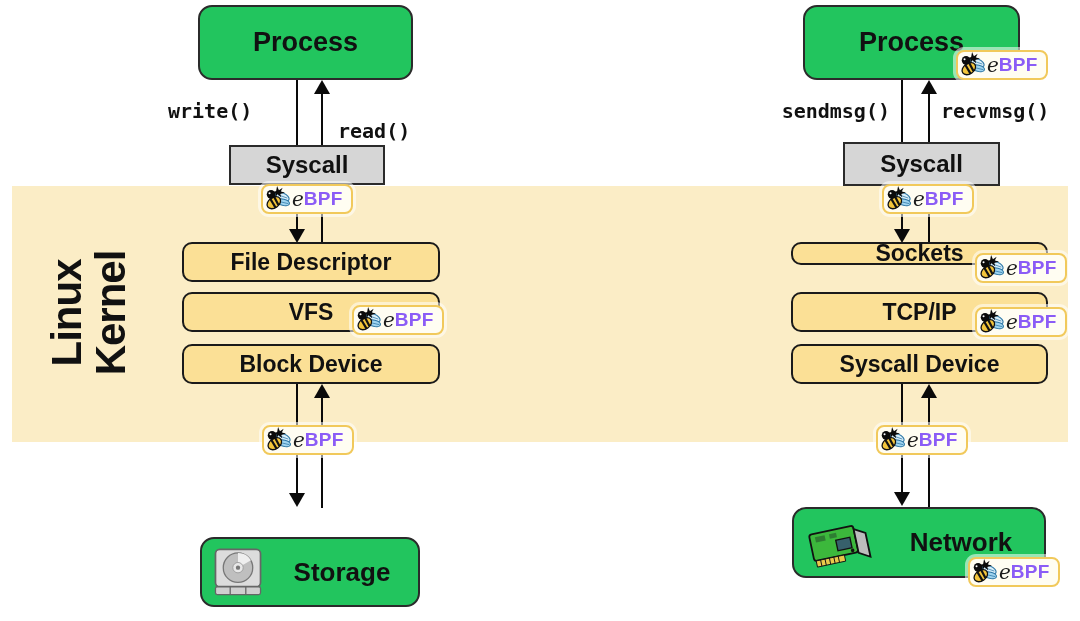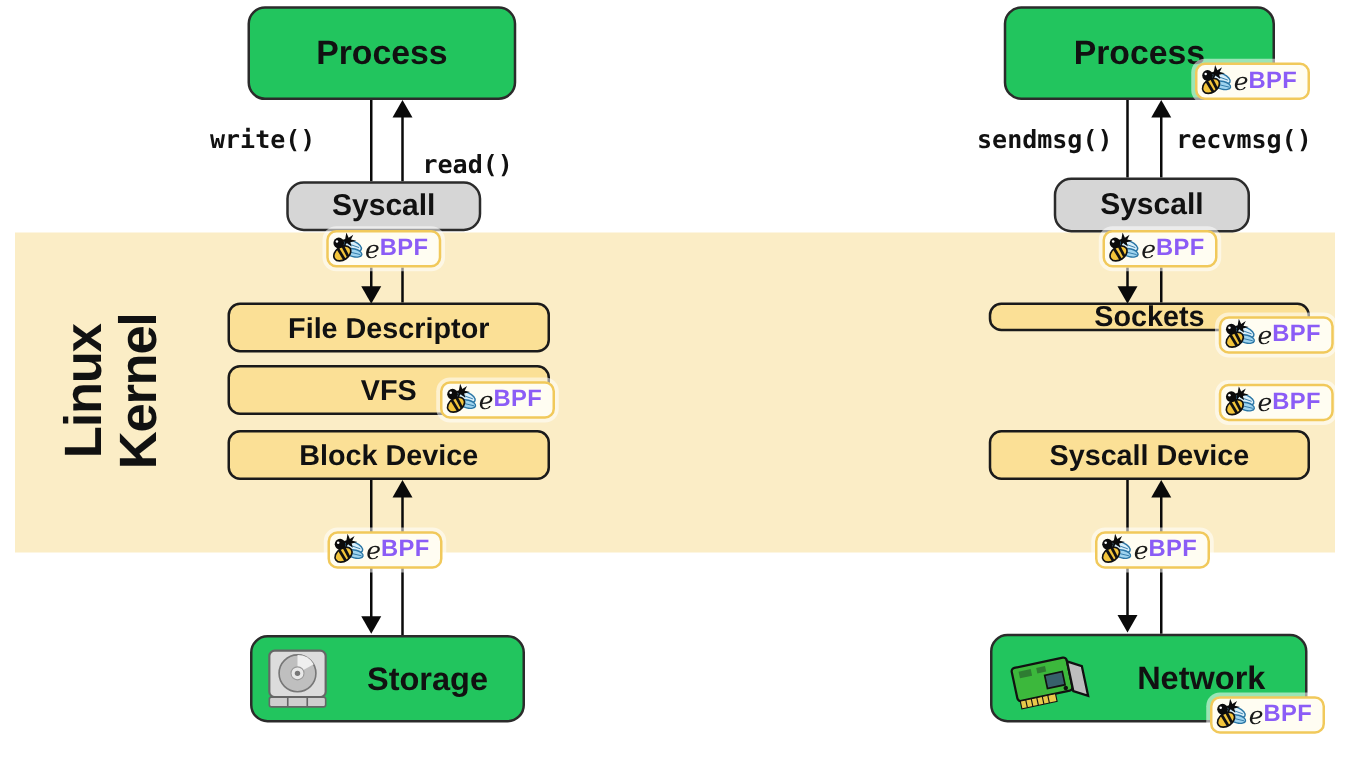--- a/index.html
+++ b/index.html
@@ -10,21 +10,21 @@
         transform:rotate(-90deg);display:flex;flex-direction:column;align-items:center;justify-content:center;
         font-size:42px;font-weight:600;letter-spacing:-1px;line-height:1.05;z-index:1;color:#111;}
   .vline{position:absolute;width:2px;background:#0a0a0a;z-index:2;}
   .tri-up{position:absolute;width:0;height:0;border-left:8px solid transparent;border-right:8px solid transparent;
         border-bottom:14px solid #0a0a0a;z-index:2;}
   .tri-down{position:absolute;width:0;height:0;border-left:8px solid transparent;border-right:8px solid transparent;
         border-top:14px solid #0a0a0a;z-index:2;}
   .gbox{position:absolute;background:#22c55e;border:2px solid #2b2b2b;border-radius:14px;
         display:flex;align-items:center;justify-content:center;font-size:27px;font-weight:600;
         box-sizing:border-box;z-index:3;}
-  .syscall{background:#D6D6D6;border-radius:14px;font-size:24px;}
+  .syscall{background:#D6D6D6;border-radius:0;font-size:24px;}
   .kbox{position:absolute;background:#FBE096;border:2px solid #1a1a1a;border-radius:10px;
         display:flex;align-items:center;justify-content:center;font-size:23px;font-weight:700;
         box-sizing:border-box;z-index:3;}
   .endpoint{border-width:2.5px;justify-content:flex-start;padding:0 10px;gap:12px;font-size:26px;}
   .endpoint .eplabel{flex:1;text-align:center;}
   .callLabel{position:absolute;font-family:"DejaVu Sans Mono","Liberation Mono",monospace;
         font-size:20px;font-weight:700;z-index:2;white-space:nowrap;}
   .badge{position:absolute;display:flex;align-items:center;height:30px;background:#FFFDF2;
         border:2px solid #F1C95B;border-radius:8px;padding:0 8px 0 2px;box-sizing:border-box;z-index:5;
         box-shadow:0 0 0 3px rgba(255,255,255,0.55);white-space:nowrap;}
@@ -135,21 +135,21 @@
   <div class="vline" style="left:321px;top:397px;height:111px;"></div>
 
   <div class="badge" style="left:262px;top:425px;">
     <svg>
         <use href="#bee"></use>
       </svg>
     <span class="be">e</span>
       <span class="bb">BPF</span>
   </div>
 
-  <div class="gbox endpoint" style="left:200px;top:508px;width:220px;height:70px;">
+  <div class="gbox endpoint" style="left:200px;top:537px;width:220px;height:70px;">
     <svg width="52" height="52">
         <use href="#disk"></use>
       </svg>
     <span class="eplabel">Storage</span>
   </div>
 
   <div class="gbox" style="left:803px;top:5px;width:217px;height:75px;">
     <span>Process</span>
   </div>
   <div class="badge" style="left:956px;top:50px;">
@@ -185,20 +185,23 @@
 
   <div class="kbox" style="left:791px;top:242px;width:257px;height:23px;">
     <span>Sockets</span>
   </div>
   <div class="badge" style="left:975px;top:253px;">
     <svg>
         <use href="#bee"></use>
       </svg>
     <span class="be">e</span>
       <span class="bb">BPF</span>
+  </div>
+  <div class="kbox" style="left:791px;top:292px;width:257px;height:40px;">
+    <span>TCP/IP</span>
   </div>
   <div class="badge" style="left:975px;top:307px;">
     <svg>
         <use href="#bee"></use>
       </svg>
     <span class="be">e</span>
       <span class="bb">BPF</span>
   </div>
   <div class="kbox" style="left:791px;top:344px;width:257px;height:40px;">
     <span>Syscall Device</span>

